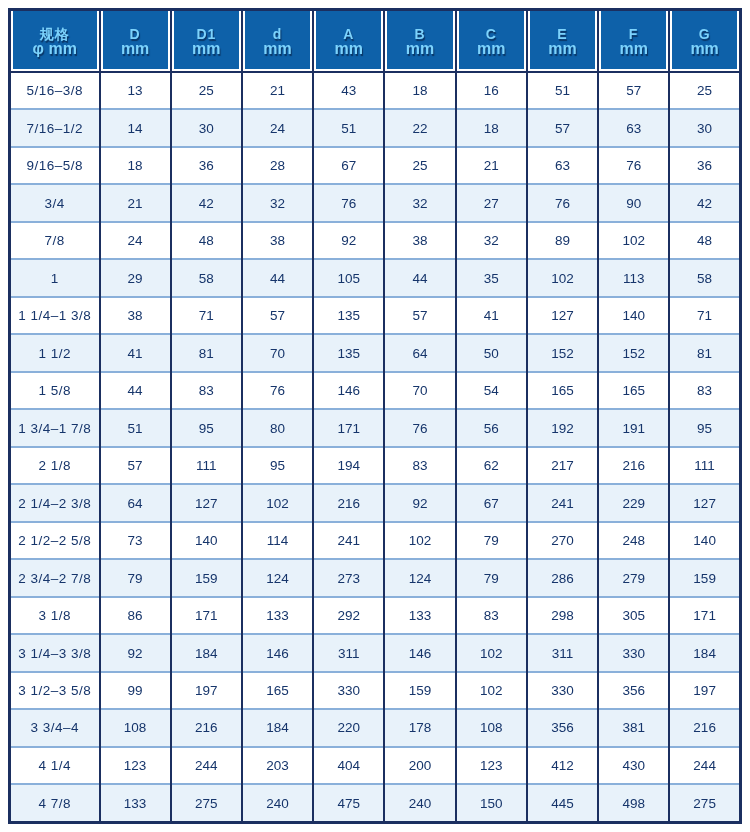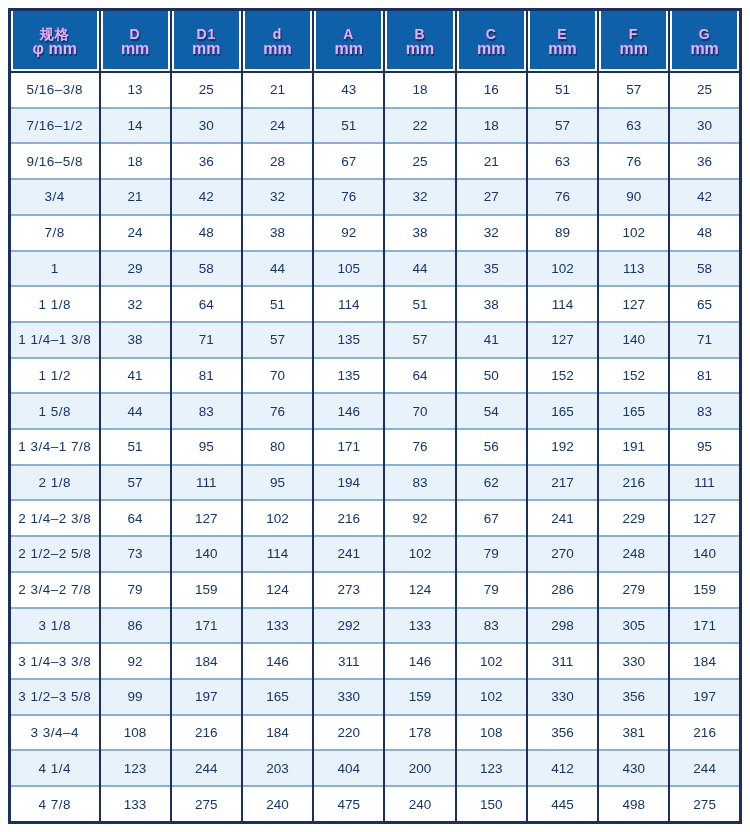--- a/index.html
+++ b/index.html
@@ -26,21 +26,21 @@
   table.spec-table {
     width: 100%;
     height: 100%;
     border-collapse: collapse;
     table-layout: fixed;
     border: 3px solid #1b2f60;
   }
   col.spec-col { width: 90px; }
   thead th {
     background: #0e61a9;
-    color: #f0abfc;
+    color: #7dd3fc;
     height: 60px;
     padding: 0;
     vertical-align: middle;
     text-align: center;
     border-left: 2px solid #1b2f60;
     border-bottom: 2px solid #1b2f60;
     box-shadow: inset 2px 0 0 #ffffff, inset -2px 0 0 #ffffff, inset 0 -2px 0 #ffffff;
   }
   thead th:first-child { border-left: none; }
   .h-label {
@@ -193,32 +193,20 @@
             <td>58</td>
             <td>44</td>
             <td>105</td>
             <td>44</td>
             <td>35</td>
             <td>102</td>
             <td>113</td>
             <td>58</td>
           </tr>
           <tr>
-            <td class="spec">1 1/8</td>
-            <td>32</td>
-            <td>64</td>
-            <td>51</td>
-            <td>114</td>
-            <td>51</td>
-            <td>38</td>
-            <td>114</td>
-            <td>127</td>
-            <td>65</td>
-          </tr>
-          <tr>
             <td class="spec">1 1/4–1 3/8</td>
             <td>38</td>
             <td>71</td>
             <td>57</td>
             <td>135</td>
             <td>57</td>
             <td>41</td>
             <td>127</td>
             <td>140</td>
             <td>71</td>

